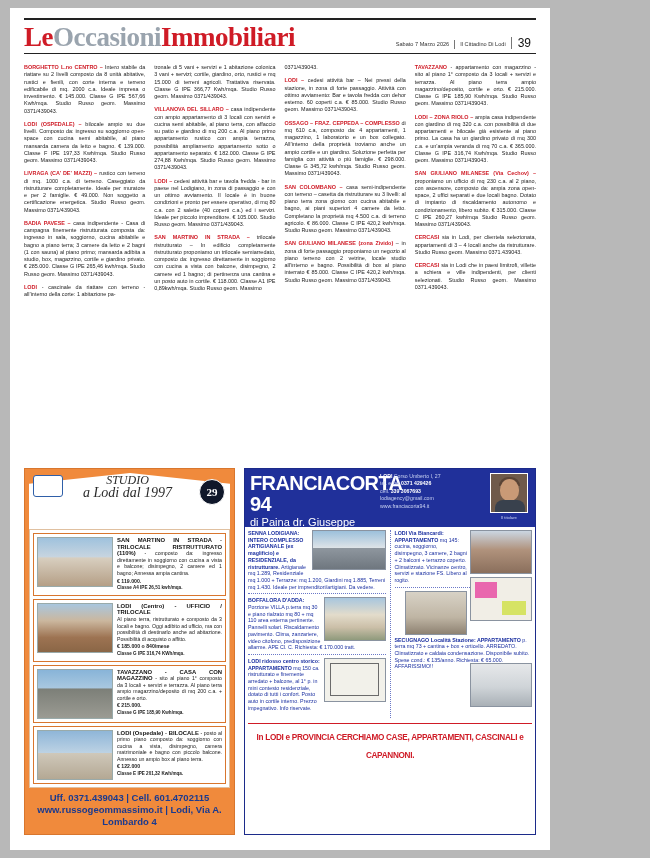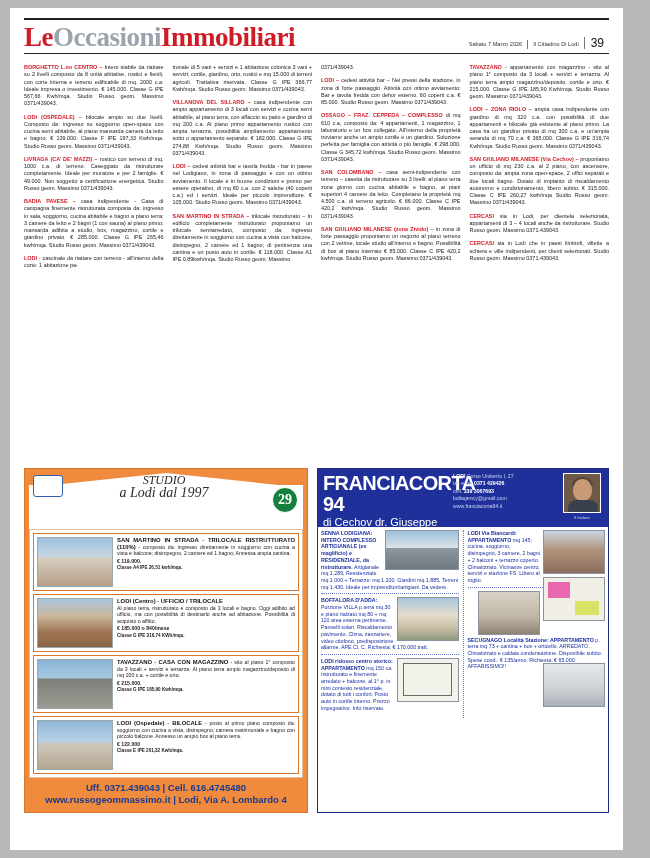--- a/index.html
+++ b/index.html
@@ -6,21 +6,21 @@
   * { box-sizing: border-box; }
   html, body { margin:0; padding:0; }
   body {
     width:650px; height:858px;
     background:#b8b8b8;
     font-family:"Liberation Sans", sans-serif;
     overflow:hidden;
   }
   .page {
     position:absolute; left:10px; top:8px;
-    width:613px; height:842px;
+    width:540px; height:842px;
     background:#ffffff;
     padding:10px 14px 18px 14px;
   }
 
   
   .masthead { position:relative; height:40px; }
   .mast-rule-top { height:2px; background:#222; }
   .mast-inner { display:flex; align-items:flex-end; height:32px; }
   .mast-title { font-family:"Liberation Serif", serif; font-weight:bold; font-size:27px; letter-spacing:-0.5px; line-height:30px; white-space:nowrap; }
   .mast-title .red { color:#cf1b26; }
@@ -56,24 +56,24 @@
   }
   .russo-headtxt { position:absolute; left:0; right:4px; top:1px; text-align:center; z-index:3; }
   .studio-line { font-family:"Liberation Serif", serif; font-style:italic; font-size:12px; color:#2b2b2b; line-height:13px; }
   .studio-name { font-family:"Liberation Serif", serif; font-style:italic; font-weight:bold; font-size:14.5px; color:#1c1c1c; line-height:16px; }
   .studio-sub { font-family:"Liberation Serif", serif; font-style:italic; font-size:14px; color:#2b2b2b; line-height:11px; }
   .russo-logo {
     position:absolute; left:4px; top:2px; width:30px; height:22px; z-index:4;
     background:#ffffff; border:1.6px solid #2f5fa8; border-radius:3px;
   }
   .russo-badge {
-    position:absolute; right:5px; top:14px; width:26px; height:26px; border-radius:50%;
-    background:#15803d; color:#fff; z-index:4;
+    position:absolute; right:5px; top:6px; width:26px; height:26px; border-radius:50%;
+    background:#0f172a; color:#fff; z-index:4;
     display:flex; align-items:center; justify-content:center;
-    font-family:"Liberation Serif", serif; font-weight:bold; font-size:14px;
+    font-family:"Liberation Serif", serif; font-weight:bold; font-size:11px;
     border:1.5px solid #fff;
   }
 
   .russo-list { background:#ffffff; border:1px solid #e0c0a0; padding:3px; }
   .rcard { display:flex; gap:4px; border:1px solid #d8762e; background:#fff; padding:3px; margin-bottom:3px; }
   .rcard:last-child { margin-bottom:0; }
   .rthumb { width:76px; height:50px; flex:0 0 76px; border:1px solid #9aa; background:#cfd6dd; position:relative; overflow:hidden; }
   .rtext { flex:1; font-size:5.2px; line-height:6.6px; color:#1b1b1b; text-align:justify; }
   .rtext .rt-title { font-weight:bold; font-size:5.9px; color:#111; }
   .rtext .rt-price { font-weight:bold; display:block; margin-top:1px; }
@@ -241,30 +241,30 @@
             <span class="rt-title">LODI (Ospedale) - BILOCALE</span>
             <span>- posto al primo piano composto da: soggiorno con cucina a vista, disimpegno, camera matrimoniale e bagno con piccolo balcone. Annesso un ampio box al piano terra.</span>
             <span class="rt-price">€ 122.000</span>
             <span class="rt-class">Classe E IPE 201,32 Kwh/mqa.</span>
           </div>
         </div>
 
       </div>
 
       <div class="russo-foot">
-        <div>Uff. 0371.439043  |  Cell. 616.4745480</div>
+        <div>Uff. 0371.439043  |  Cell. 601.4702115</div>
         <div>www.russogeommassimo.it  |  Lodi, Via A. Lombardo 4</div>
       </div>
     </div>
 
     <div class="franc">
       <div class="franc-head">
         <div class="fh-left">
           <div class="fh-title">FRANCIACORTA 94</div>
-          <div class="fh-sub">di Cechov dr. Giuseppe</div>
+          <div class="fh-sub">di Paina dr. Giuseppe</div>
         </div>
         <div class="fh-mid">
           <div><b>LODI</b> <span class="lbl">Corso Umberto I, 27</span></div>
           <div><span class="lbl">tel. e fax</span> <b>0371 429426</b></div>
           <div><span class="lbl">cell.</span> <b>339 3067693</b></div>
           <div class="lbl">lodiagency@gmail.com</div>
           <div class="lbl">www.franciacorta94.it</div>
         </div>
         <div class="fh-right">
           <div class="portrait">
@@ -326,16 +326,19 @@
             <span class="fb-title">SECUGNAGO Località Stazione: APPARTAMENTO</span>
             <span>p. terra mq 73 + cantina + box + orticello. ARREDATO. Climatizzato e caldaia condensazione. Disponibile subito. Spese cond.: € 135/anno. Richiesta: € 65.000. AFFARISSIMO!!</span>
             <span class="fthumb">
                 <span class="ph bath"></span>
               </span>
             <span class="clear"></span>
           </div>
         </div>
       </div>
 
+      <div class="franc-foot">
+        <span>In LODI e PROVINCIA CERCHIAMO CASE, APPARTAMENTI, CASCINALI e CAPANNONI.</span>
+      </div>
     </div>
 
   </div>
 </div>
 
 </body></html>

